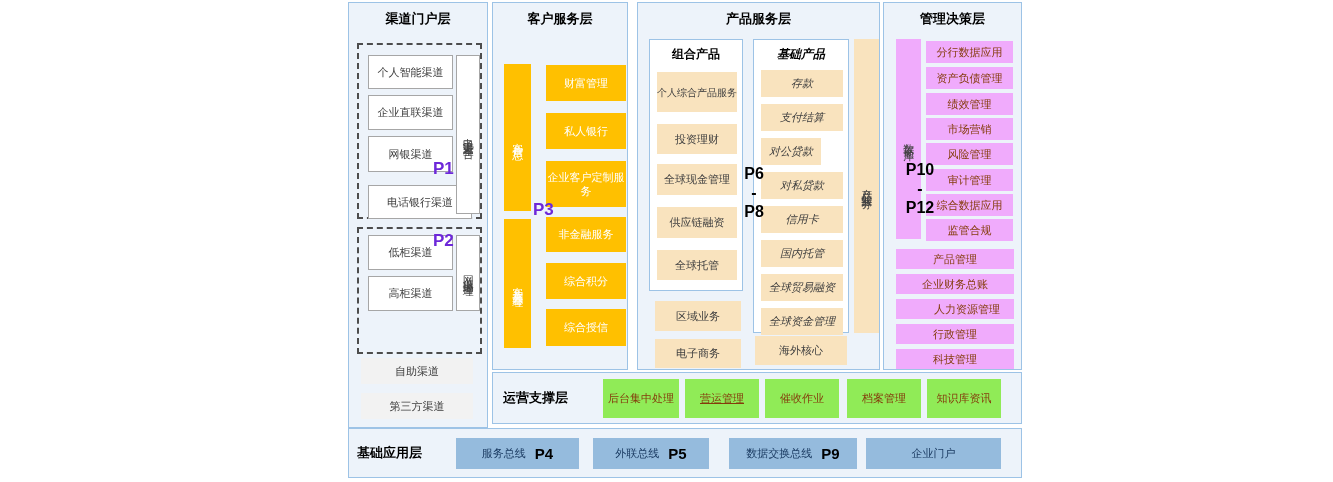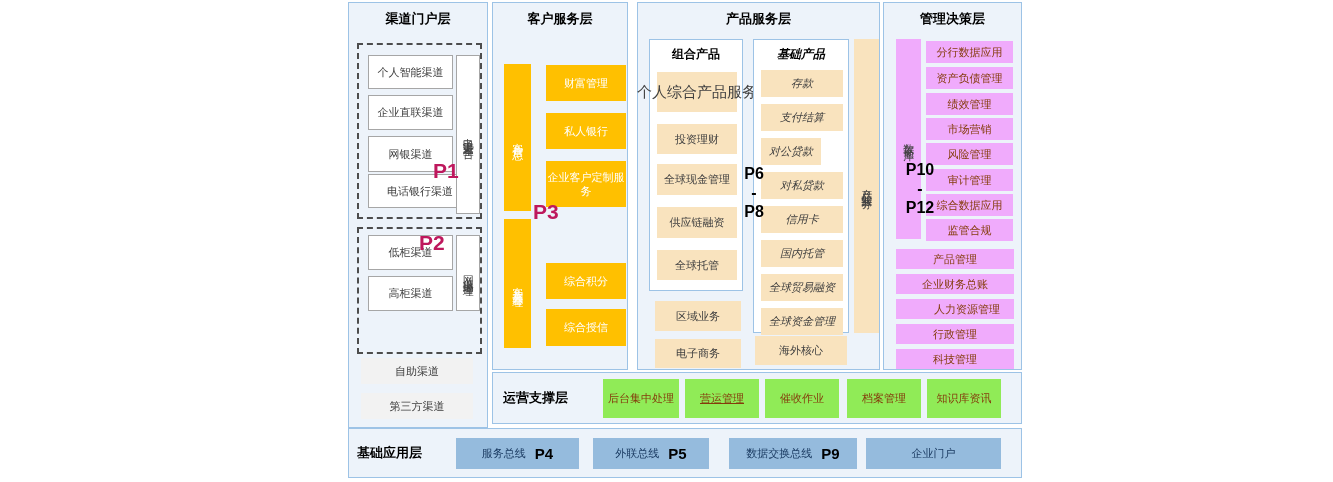--- a/index.html
+++ b/index.html
@@ -11,68 +11,69 @@
        font-size:11px;line-height:1.3;color:#404040;box-sizing:border-box;}
   .white{background:#FFFFFF;border:1px solid #A6A6A6;}
   .gray{background:#F2F2F2;}
   .orange{background:#FFC000;color:#FFFFFF;}
   .cream{background:#F9E3BE;color:#404040;}
   .yellow{background:#f0abfc;color:#843C0C;}
   .green{background:#90EB57;color:#843C0C;}
   .blue{background:#95BBDD;color:#17375E;}
   .vert{writing-mode:vertical-rl;letter-spacing:2px;}
   .dashed{position:absolute;border:2px dashed #4D4D4D;box-sizing:border-box;}
-  .ptag{position:absolute;font-weight:bold;font-size:21px;color:#be185d;z-index:6;}
+  .ptag{position:absolute;font-weight:bold;font-size:17px;color:#6d28d9;z-index:6;}
   .ptag-stack{position:absolute;z-index:6;text-align:center;font-weight:bold;font-size:16px;
               color:#000;line-height:19px;}
   .subpanel{position:absolute;background:#FFFFFF;border:1px solid #9DC3E6;box-sizing:border-box;}
   .subhdr{position:absolute;top:6px;left:0;right:0;text-align:center;font-weight:bold;font-size:12px;color:#000;}
   .rowlabel{position:absolute;left:10px;top:0;bottom:0;display:flex;align-items:center;
             font-weight:bold;font-size:13px;color:#000;}
-  .nowrap{white-space:nowrap;font-size:15px;}
+  .nowrap{white-space:nowrap;font-size:10px;}
   .boxtag{font-weight:bold;font-size:15px;color:#000;margin-left:9px;}
 </style>
 </head>
 <body>
 
 <div id="stage">
 
   <div class="panel" style="left:348px;top:2px;width:140px;height:426px;">
     <div class="hdr">渠道门户层</div>
 
     <div class="dashed" style="left:8px;top:40px;width:125px;height:176px;">
       <div class="box white" style="left:9px;top:10px;width:85px;height:34px;">个人智能渠道</div>
       <div class="box white" style="left:9px;top:50px;width:85px;height:35px;">企业直联渠道</div>
       <div class="box white" style="left:9px;top:91px;width:85px;height:36px;">网银渠道</div>
-      <div class="box white" style="left:9px;top:129px;width:104px;height:34px;">电话银行渠道</div>
+      <div class="box white" style="left:9px;top:140px;width:104px;height:34px;">电话银行渠道</div>
       <div class="box white vert" style="left:97px;top:10px;width:24px;height:159px;">电子渠道整合</div>
     </div>
     <div class="ptag" style="left:84px;top:156px;">P1</div>
 
     <div class="dashed" style="left:8px;top:224px;width:125px;height:127px;">
       <div class="box white" style="left:9px;top:6px;width:85px;height:35px;">低柜渠道</div>
       <div class="box white" style="left:9px;top:47px;width:85px;height:35px;">高柜渠道</div>
       <div class="box white vert" style="left:97px;top:6px;width:24px;height:76px;">网点渠道管理</div>
     </div>
-    <div class="ptag" style="left:70px;top:228px;">P2</div>
+    <div class="ptag" style="left:84px;top:228px;">P2</div>
 
     <div class="box gray" style="left:12px;top:355px;width:112px;height:26px;">自助渠道</div>
     <div class="box gray" style="left:12px;top:390px;width:112px;height:26px;">第三方渠道</div>
   </div>
 
   <div class="panel" style="left:492px;top:2px;width:136px;height:368px;">
     <div class="hdr">客户服务层</div>
 
     <div class="box orange vert" style="left:11px;top:61px;width:27px;height:147px;">客户信息</div>
     <div class="box orange" style="left:53px;top:62px;width:80px;height:36px;">财富管理</div>
     <div class="box orange" style="left:53px;top:110px;width:80px;height:36px;">私人银行</div>
     <div class="box orange" style="left:53px;top:158px;width:80px;height:46px;">企业客户定制服务</div>
     <div class="ptag" style="left:40px;top:197px;">P3</div>
 
     <div class="box orange vert" style="left:11px;top:216px;width:27px;height:129px;">客户关系管理</div>
+    <div class="box orange" style="left:53px;top:214px;width:80px;height:35px;">非金融服务</div>
     <div class="box orange" style="left:53px;top:260px;width:80px;height:36px;">综合积分</div>
     <div class="box orange" style="left:53px;top:306px;width:80px;height:37px;">综合授信</div>
   </div>
 
   <div class="panel" style="left:637px;top:2px;width:243px;height:368px;">
     <div class="hdr">产品服务层</div>
 
     <div class="subpanel" style="left:11px;top:36px;width:94px;height:252px;">
       <div class="subhdr">组合产品</div>
       <div class="box cream nowrap" style="left:7px;top:32px;width:80px;height:40px;">个人综合产品服务</div>

